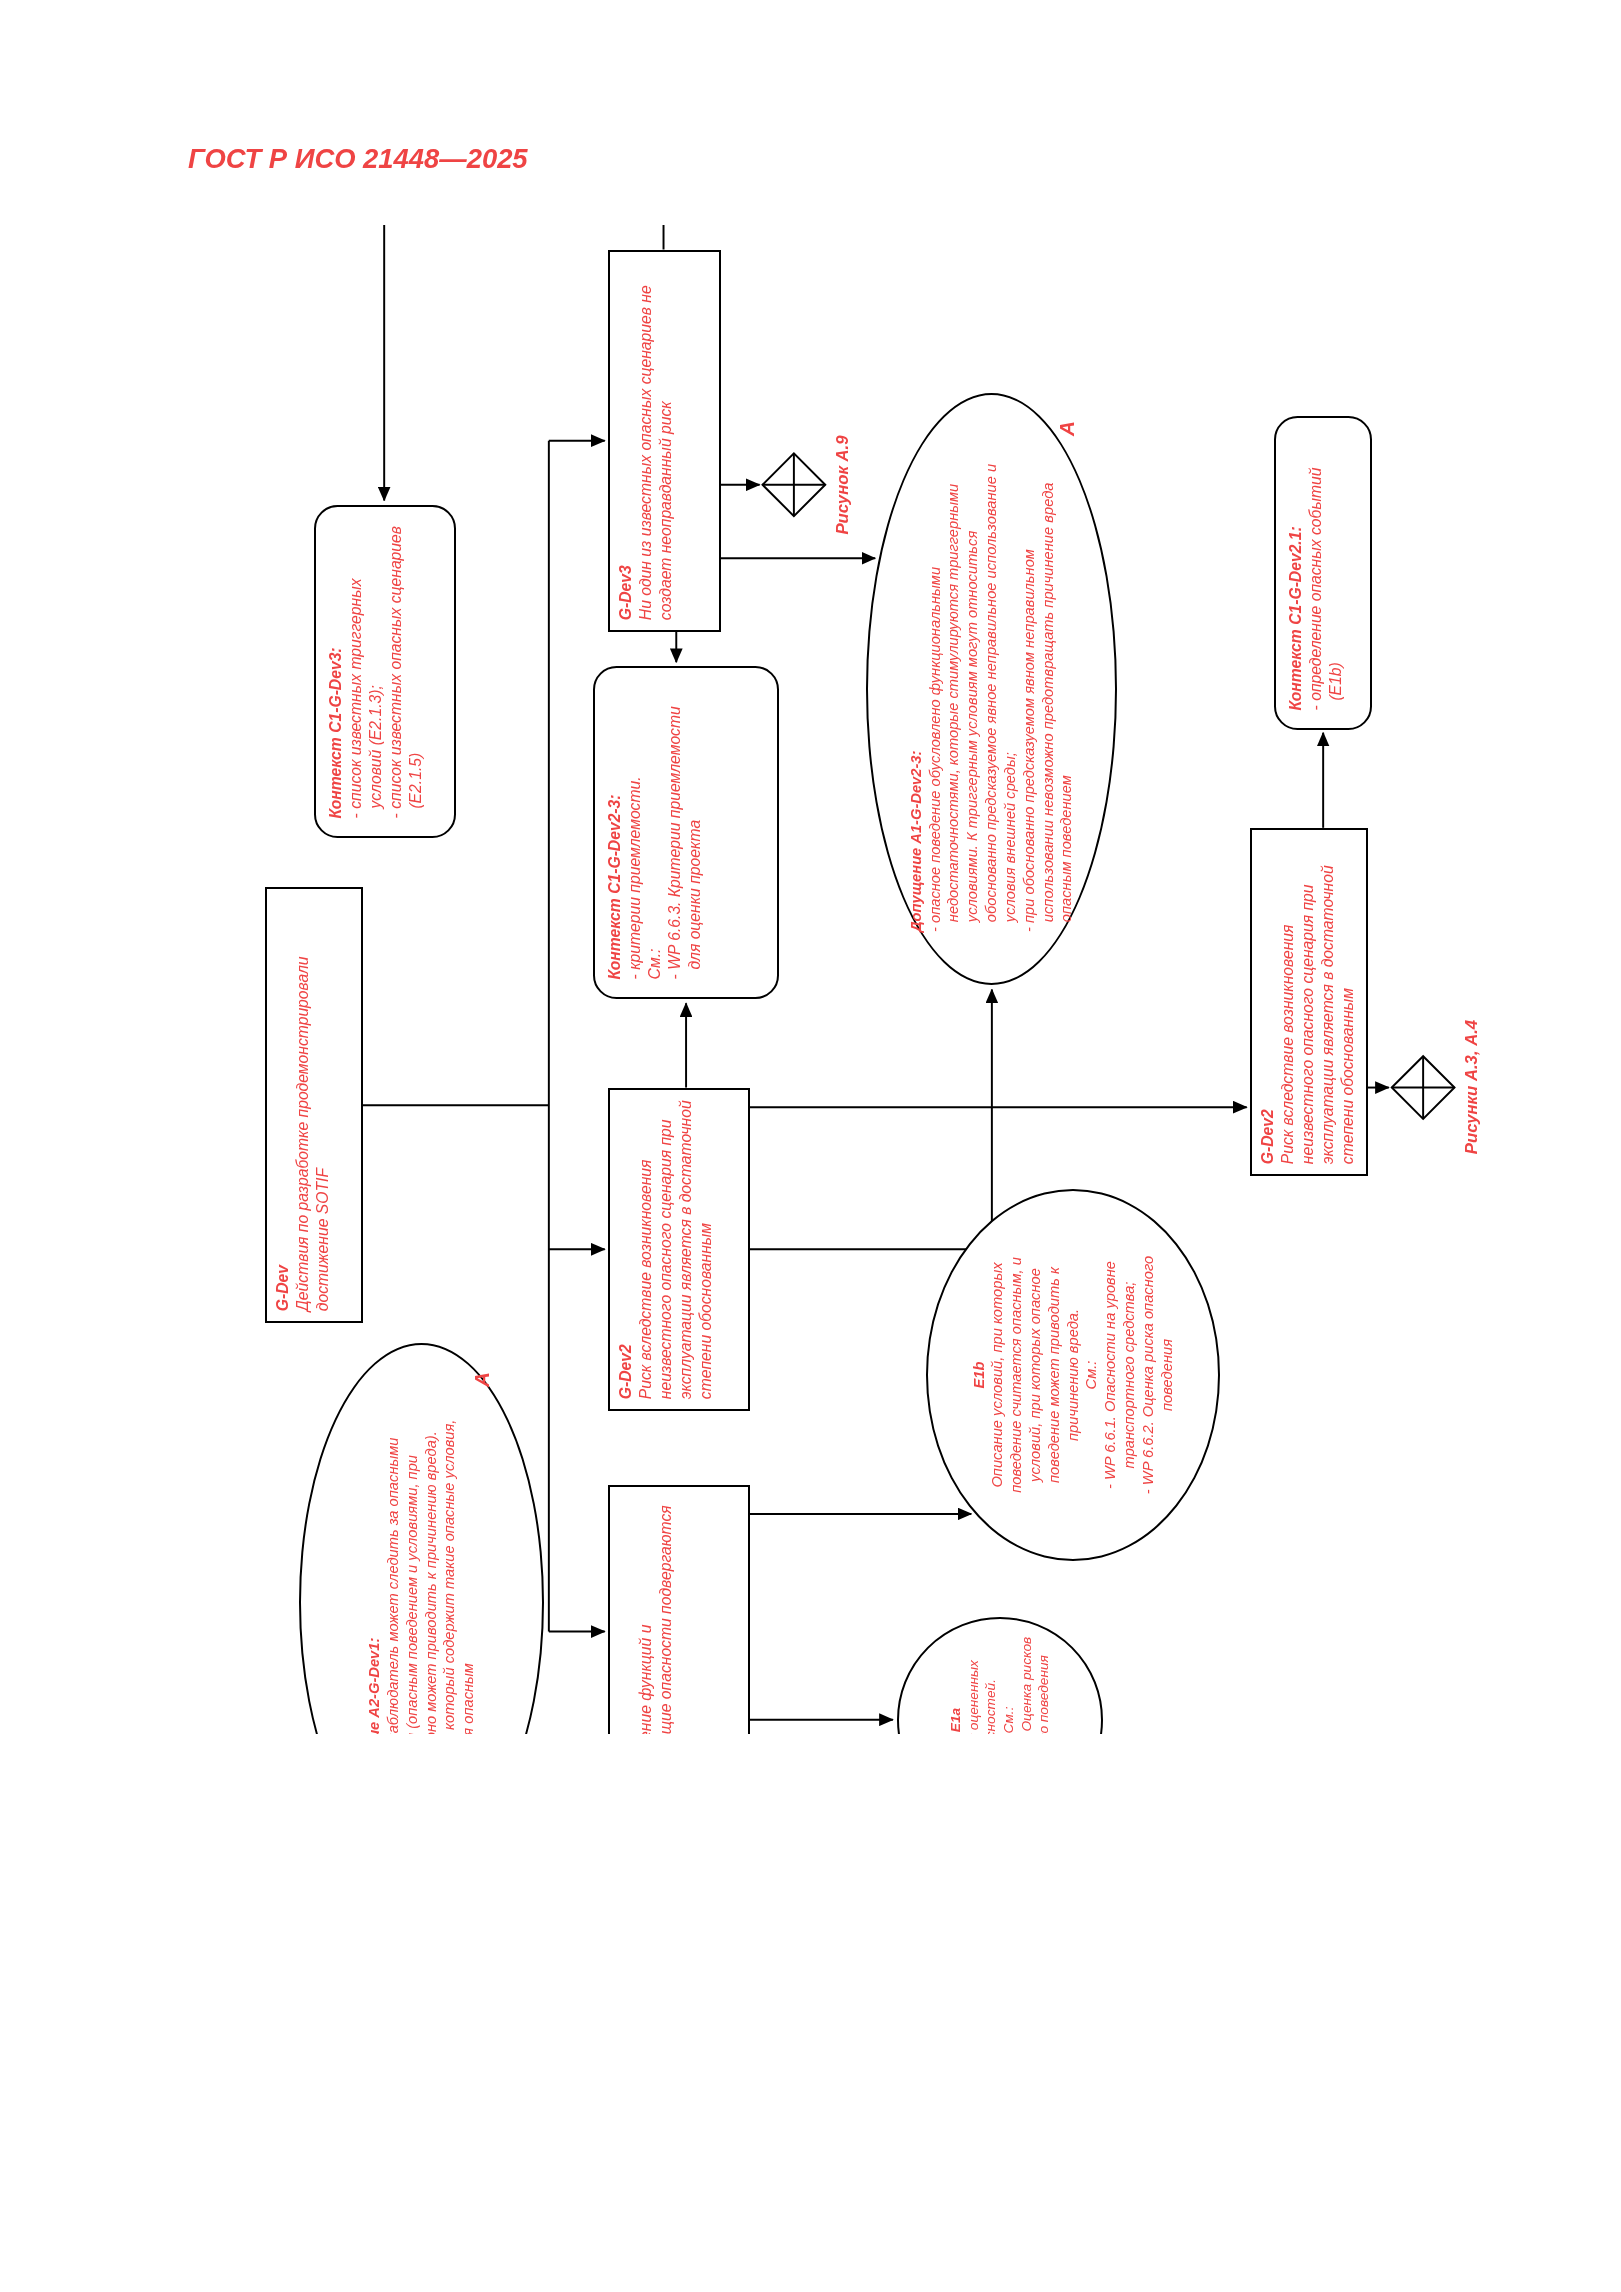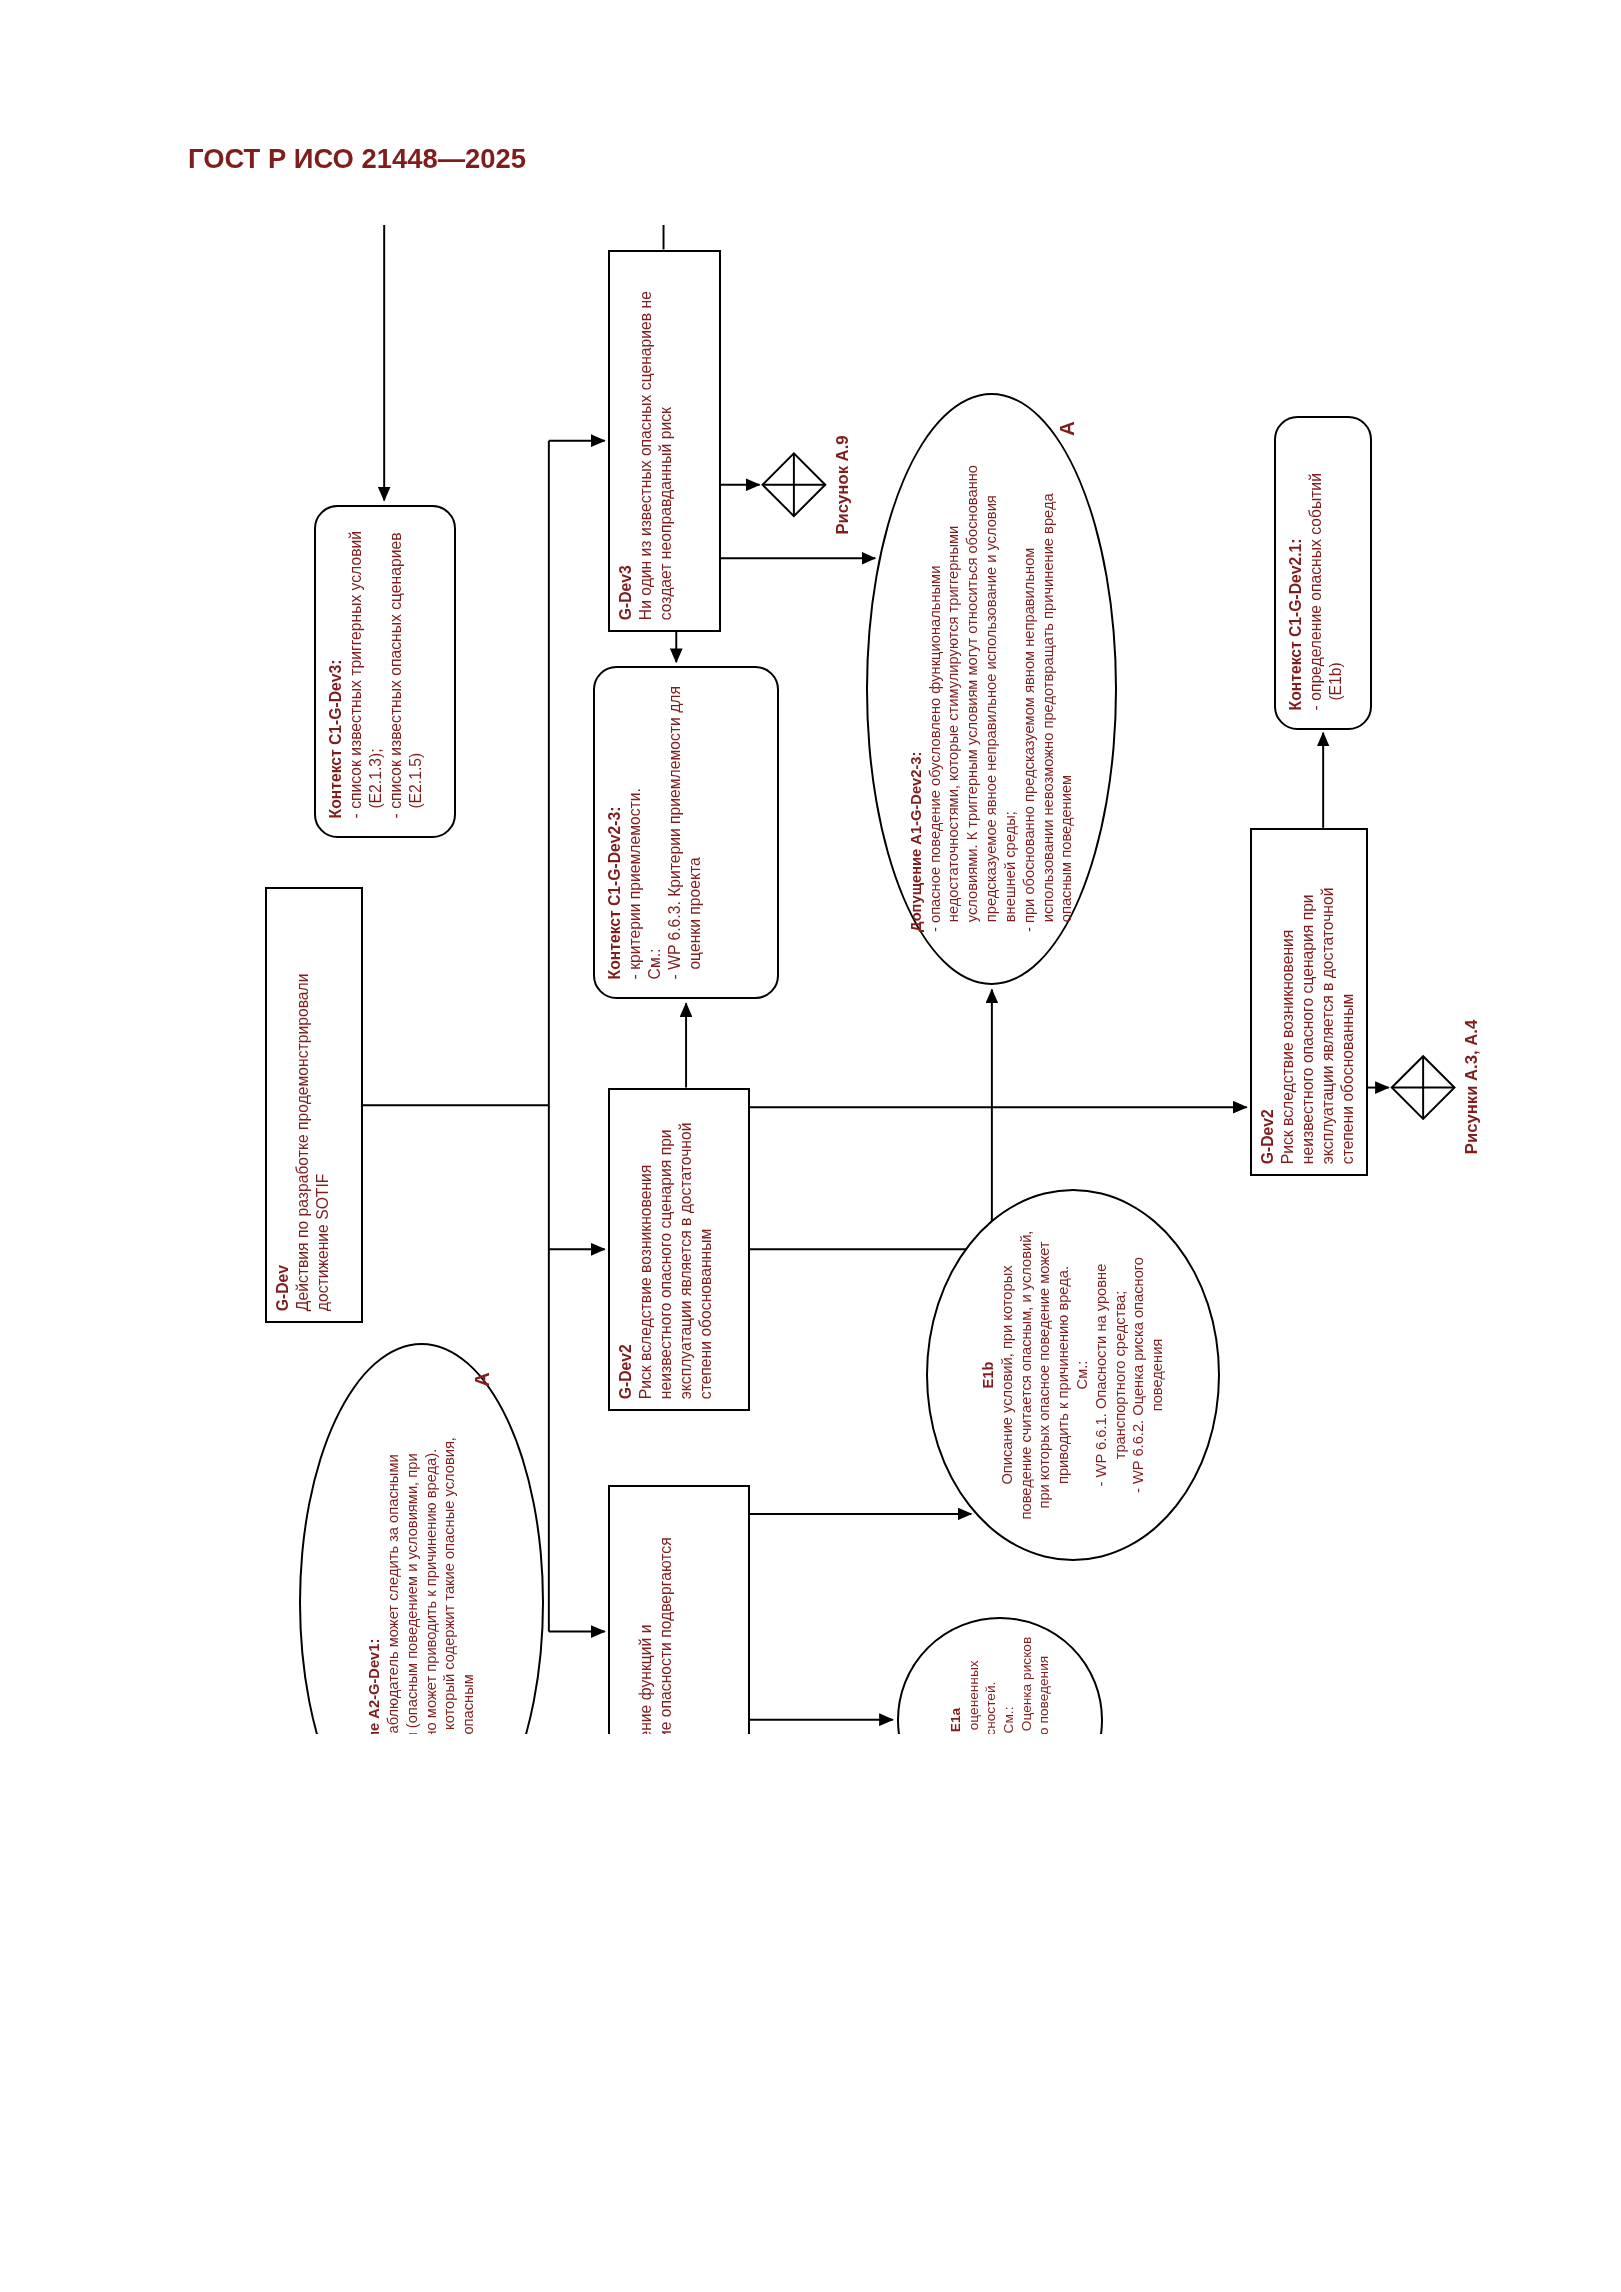--- a/index.html
+++ b/index.html
@@ -1,17 +1,17 @@
 <!DOCTYPE html>
 <html><head>
 <meta charset="utf-8">
 <style>
   html,body{margin:0;padding:0;background:#fff;}
   .page{position:relative;width:1621px;height:1734px;background:#ffffff;overflow:hidden;
-        font-family:"Liberation Sans","DejaVu Sans",sans-serif;color:#7f1d1d;}
+        font-family:"Liberation Sans","DejaVu Sans",sans-serif;color:#ef4444;font-style:italic;}
   .doc-header{position:absolute;left:188px;top:143px;font-size:27.4px;font-weight:bold;}
   .figure-caption{position:absolute;left:0;top:1913px;width:100%;text-align:center;font-size:24.5px;}
   .page-number{position:absolute;left:189px;top:2070px;font-size:34px;}
 
   
   .fig{position:absolute;left:196px;top:225px;width:1431px;height:1681px;}
   .fig-inner{position:absolute;left:0;top:0;width:1681px;height:1431px;
              transform-origin:0 0;transform:rotate(-90deg) translateX(-1681px);}
   .fig-inner svg{position:absolute;left:0;top:0;}
 

